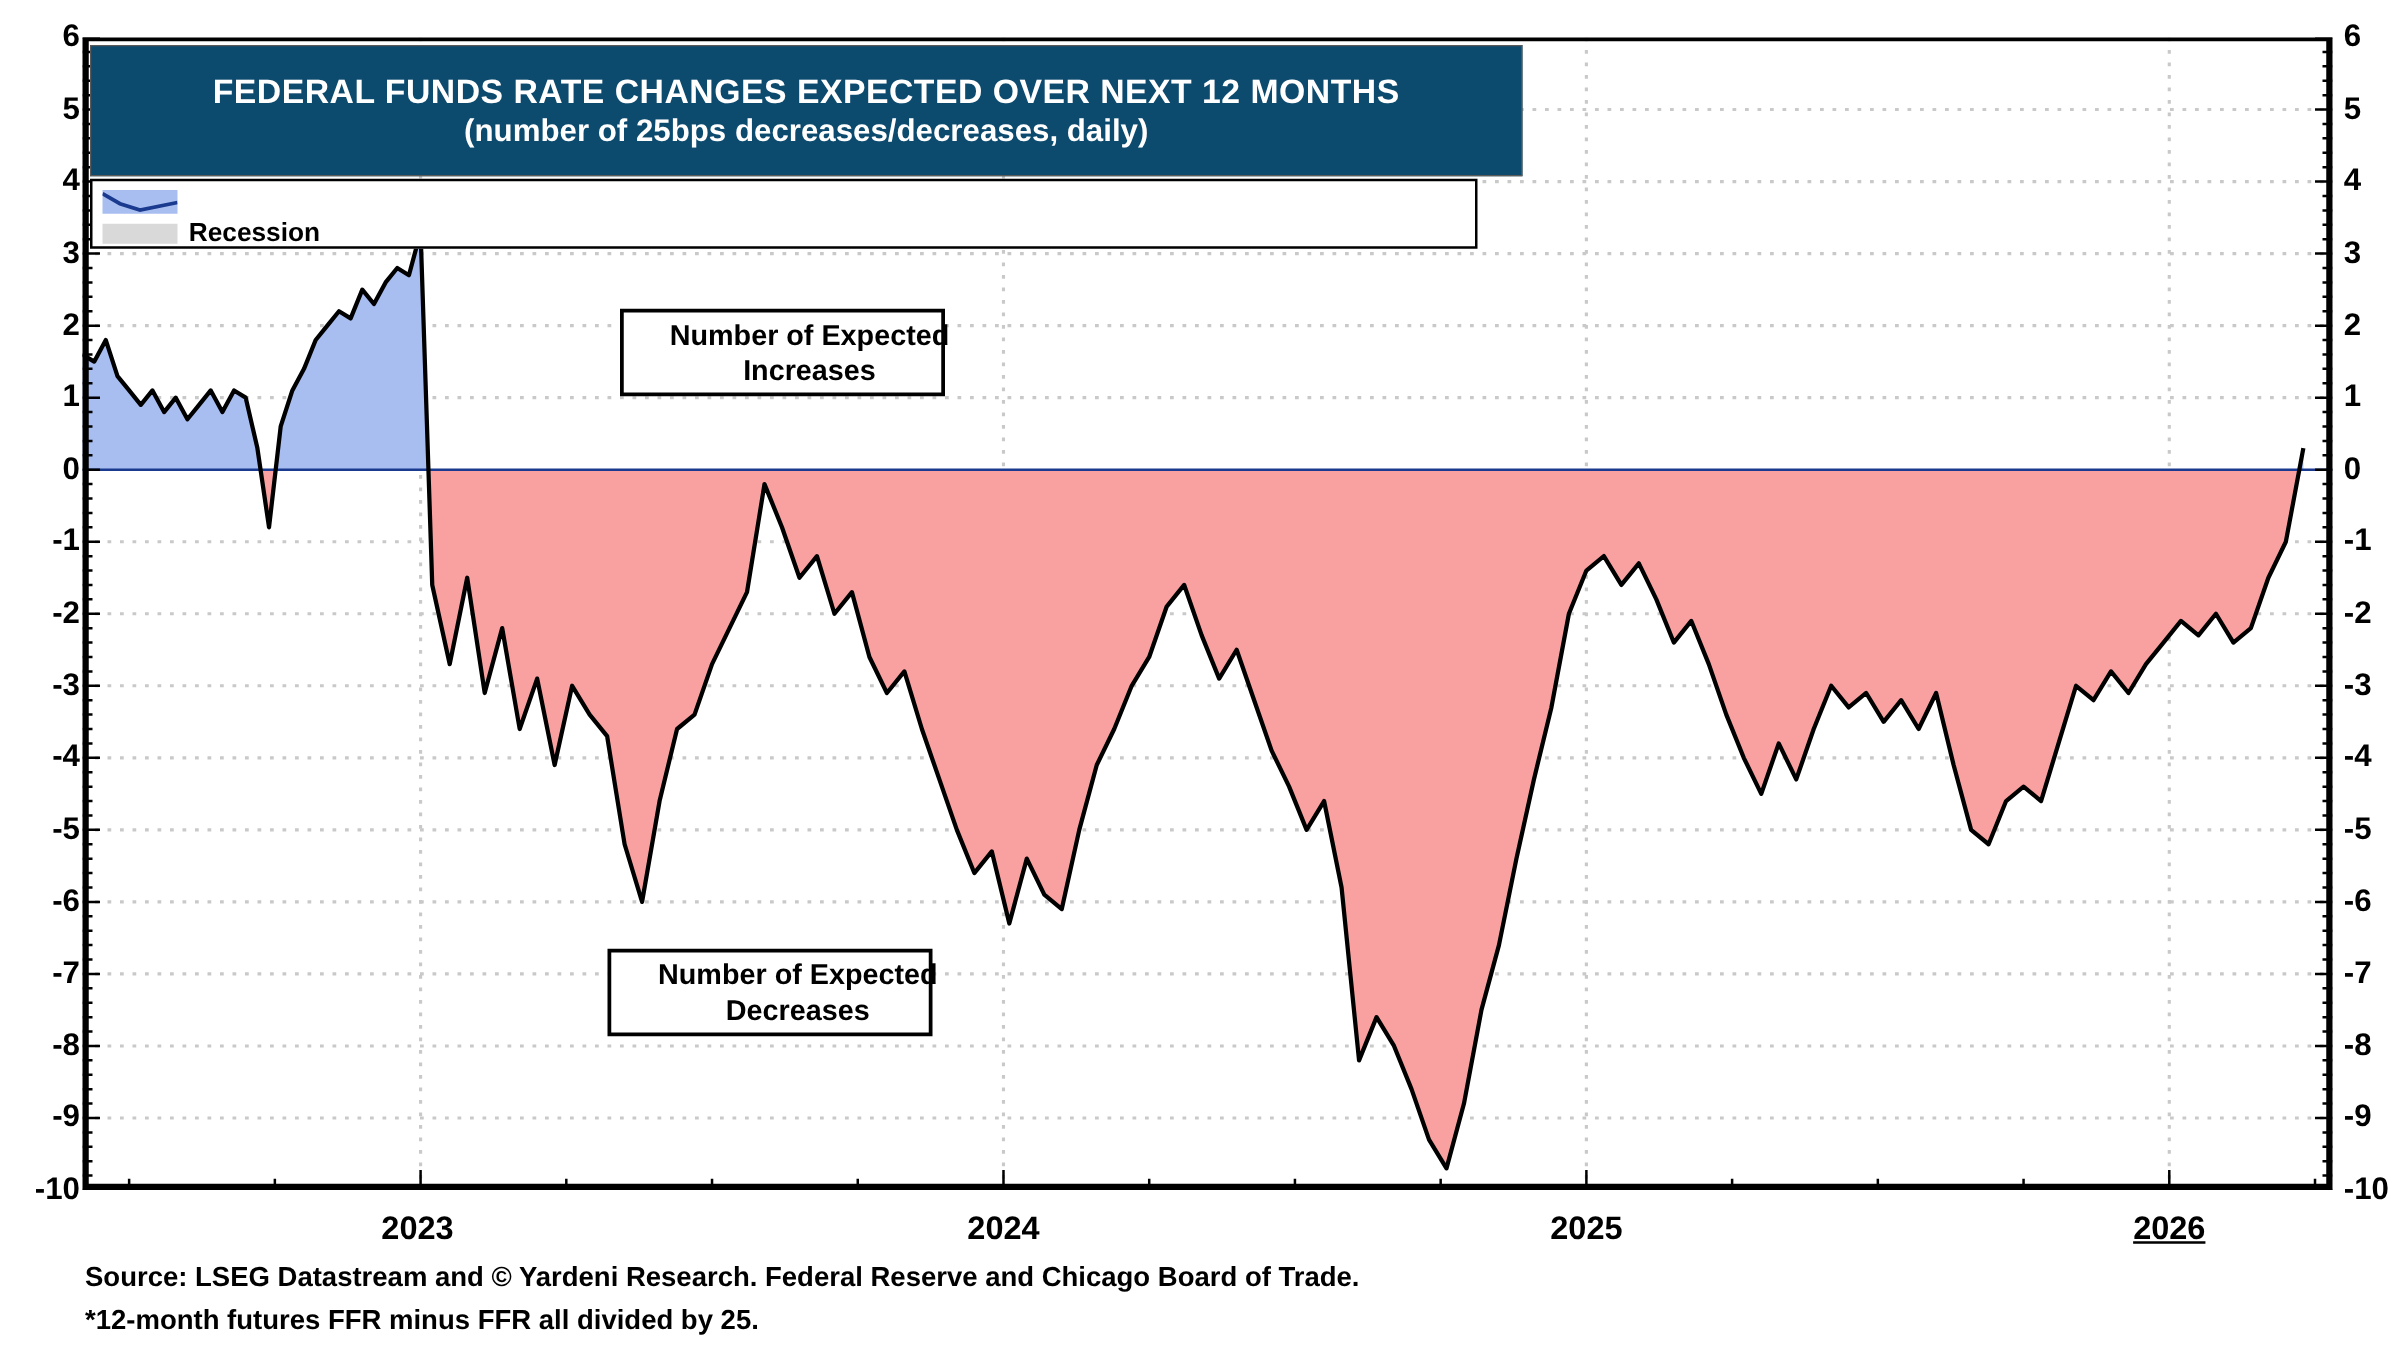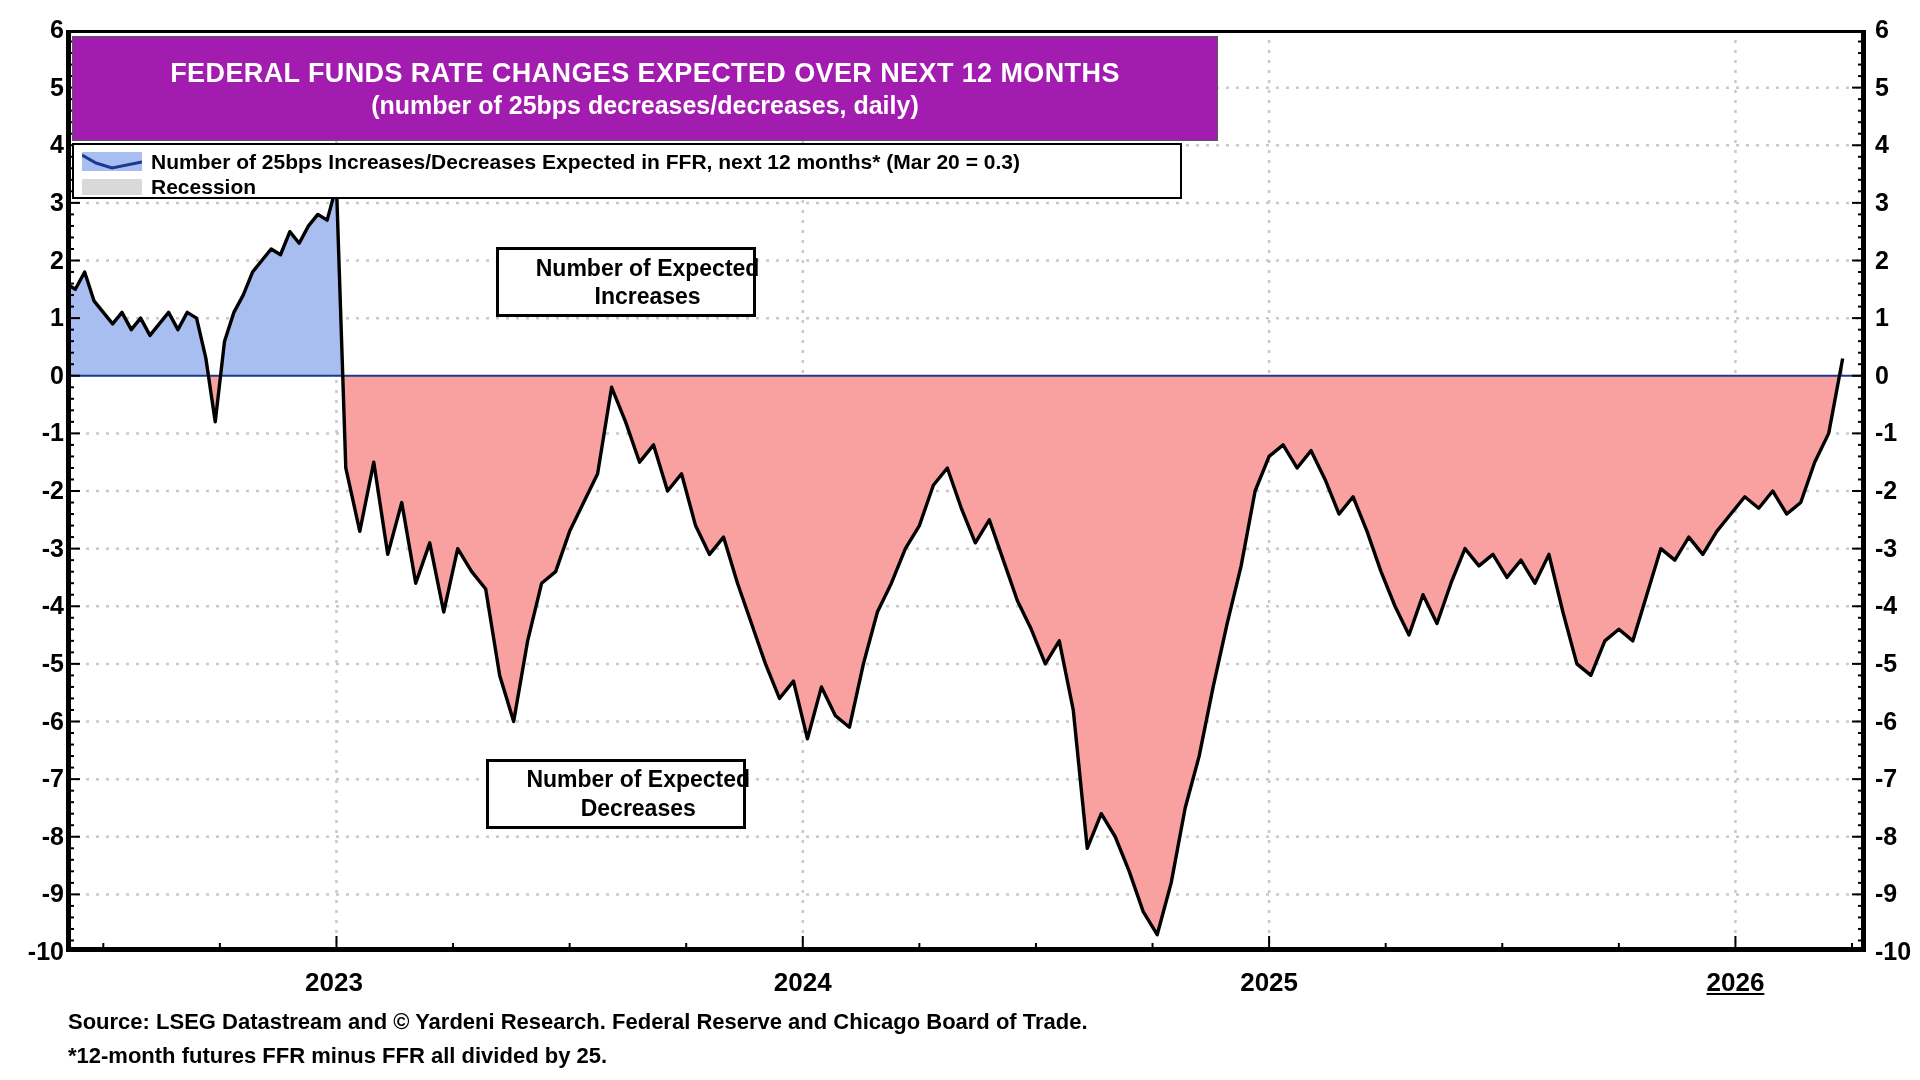--- a/index.html
+++ b/index.html
@@ -12,21 +12,21 @@
   .ylab.right{left:1875px;text-align:left;}
   .xlab{position:absolute;font-weight:bold;font-size:26px;color:#000;transform:translateX(-50%);white-space:nowrap;}
 
   
   #plot{position:absolute;left:66px;top:30px;width:1800px;height:922px;}
   #frame{position:absolute;inset:0;border-left:5px solid #000;border-right:5px solid #000;
          border-top:3px solid #000;border-bottom:5px solid #000;box-sizing:border-box;}
   #svgwrap{position:absolute;left:0;top:0;width:1800px;height:922px;}
 
   
-  #banner{position:absolute;left:72px;top:36px;width:1146px;height:105px;background:#a21caf;
+  #banner{position:absolute;left:72px;top:36px;width:1146px;height:105px;background:#0c4a6e;
           border:1px solid #5a5a5a;box-sizing:border-box;display:flex;flex-direction:column;
           align-items:center;justify-content:center;gap:2px;}
   #banner .t1{color:#fff;font-weight:bold;font-size:27px;letter-spacing:.4px;white-space:nowrap;}
   #banner .t2{color:#fff;font-weight:bold;font-size:25px;white-space:nowrap;}
 
   
   #legend{position:absolute;left:72px;top:143px;width:1110px;height:56px;background:#fff;
           border:2px solid #000;box-sizing:border-box;padding:4px 8px 0 8px;}
   .lgrow{display:flex;align-items:center;height:25px;}
   .lgkey{width:60px;height:19px;margin-right:9px;flex:0 0 auto;position:relative;}
@@ -306,21 +306,20 @@
     <div class="t2">(number of 25bps decreases/decreases, daily)</div>
   </div>
 
   <div id="legend">
     <div class="lgrow">
       <span class="lgkey series">
         <svg width="60" height="19" viewBox="0 0 60 19">
           <polyline points="0,3 14,11 30,16 60,10" fill="none" stroke="#1a3a8f" stroke-width="3"></polyline>
         </svg>
       </span>
-      <span class="lgtxt">Number of 25bps Increases/Decreases Expected in FFR, next 12 months* (Mar 20 = 0.3)</span>
     </div>
     <div class="lgrow">
       <span class="lgkey rec"></span>
       <span class="lgtxt">Recession</span>
     </div>
   </div>
 
   <div class="callout" id="callout-inc" style="left: 495.585px; top: 247.397px; width: 260px; height: 70px;">
     <span>Number of Expected</span>
     <span>Increases</span>

